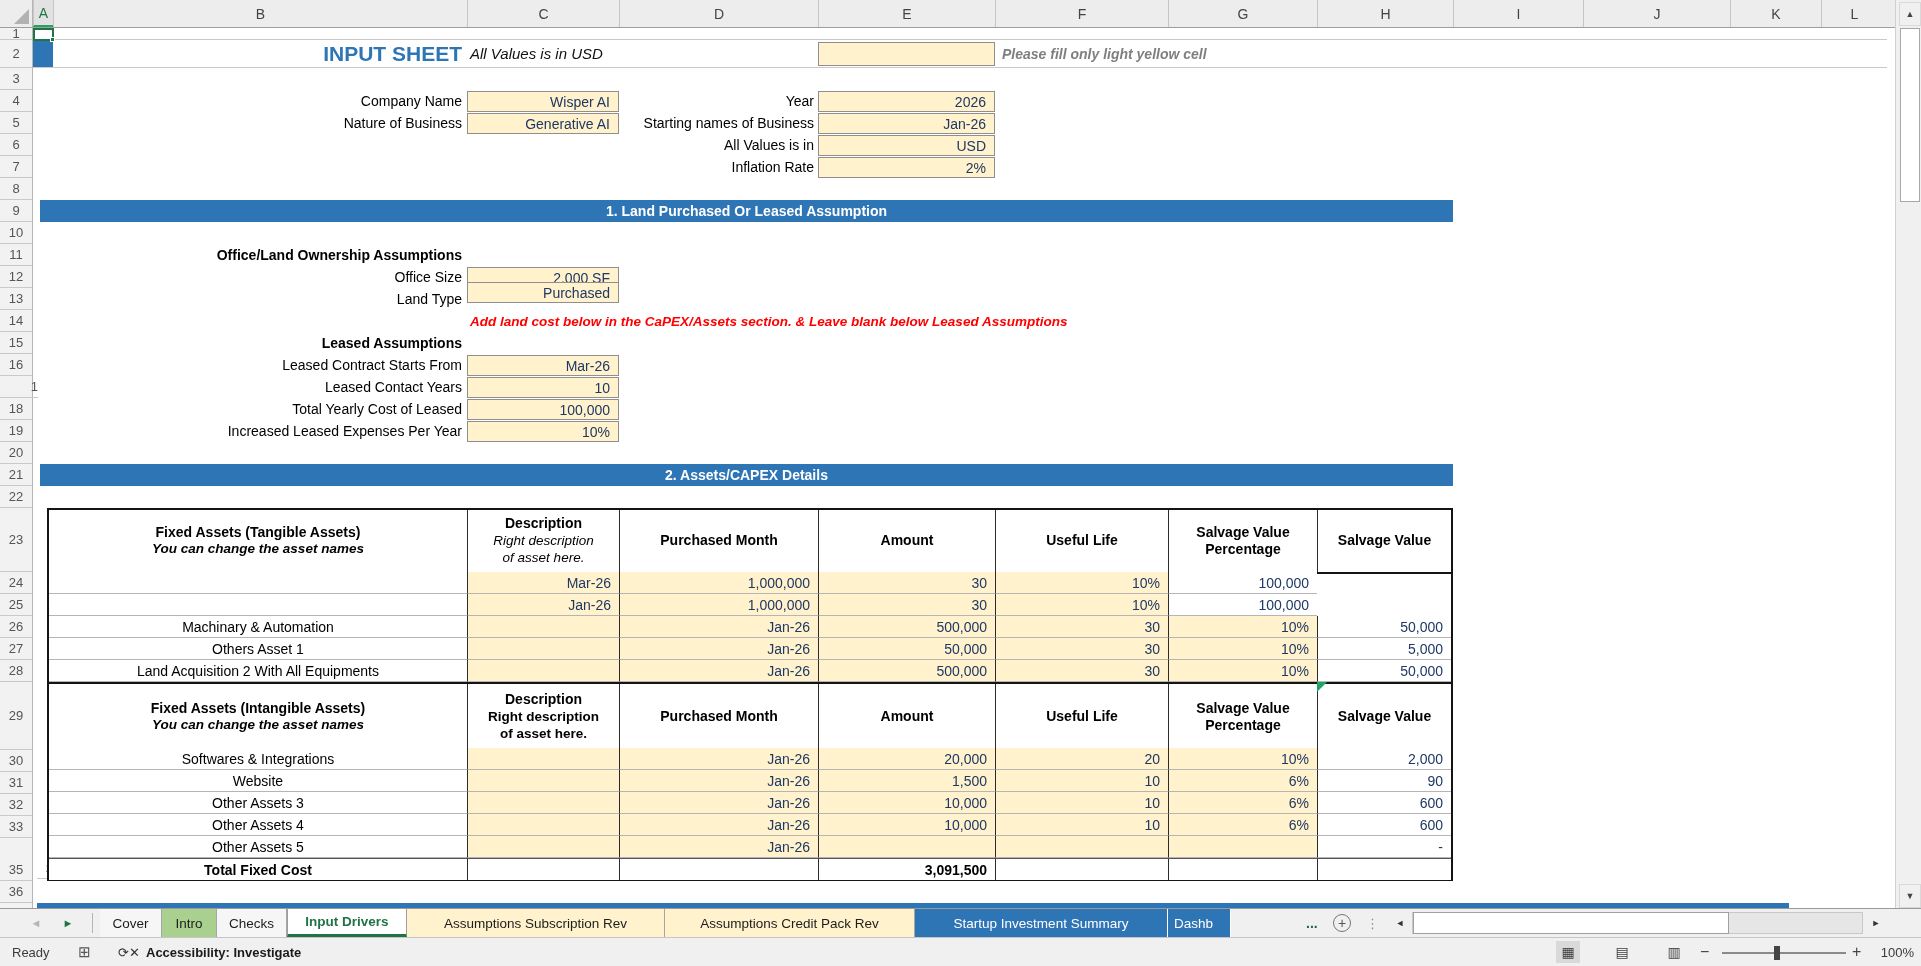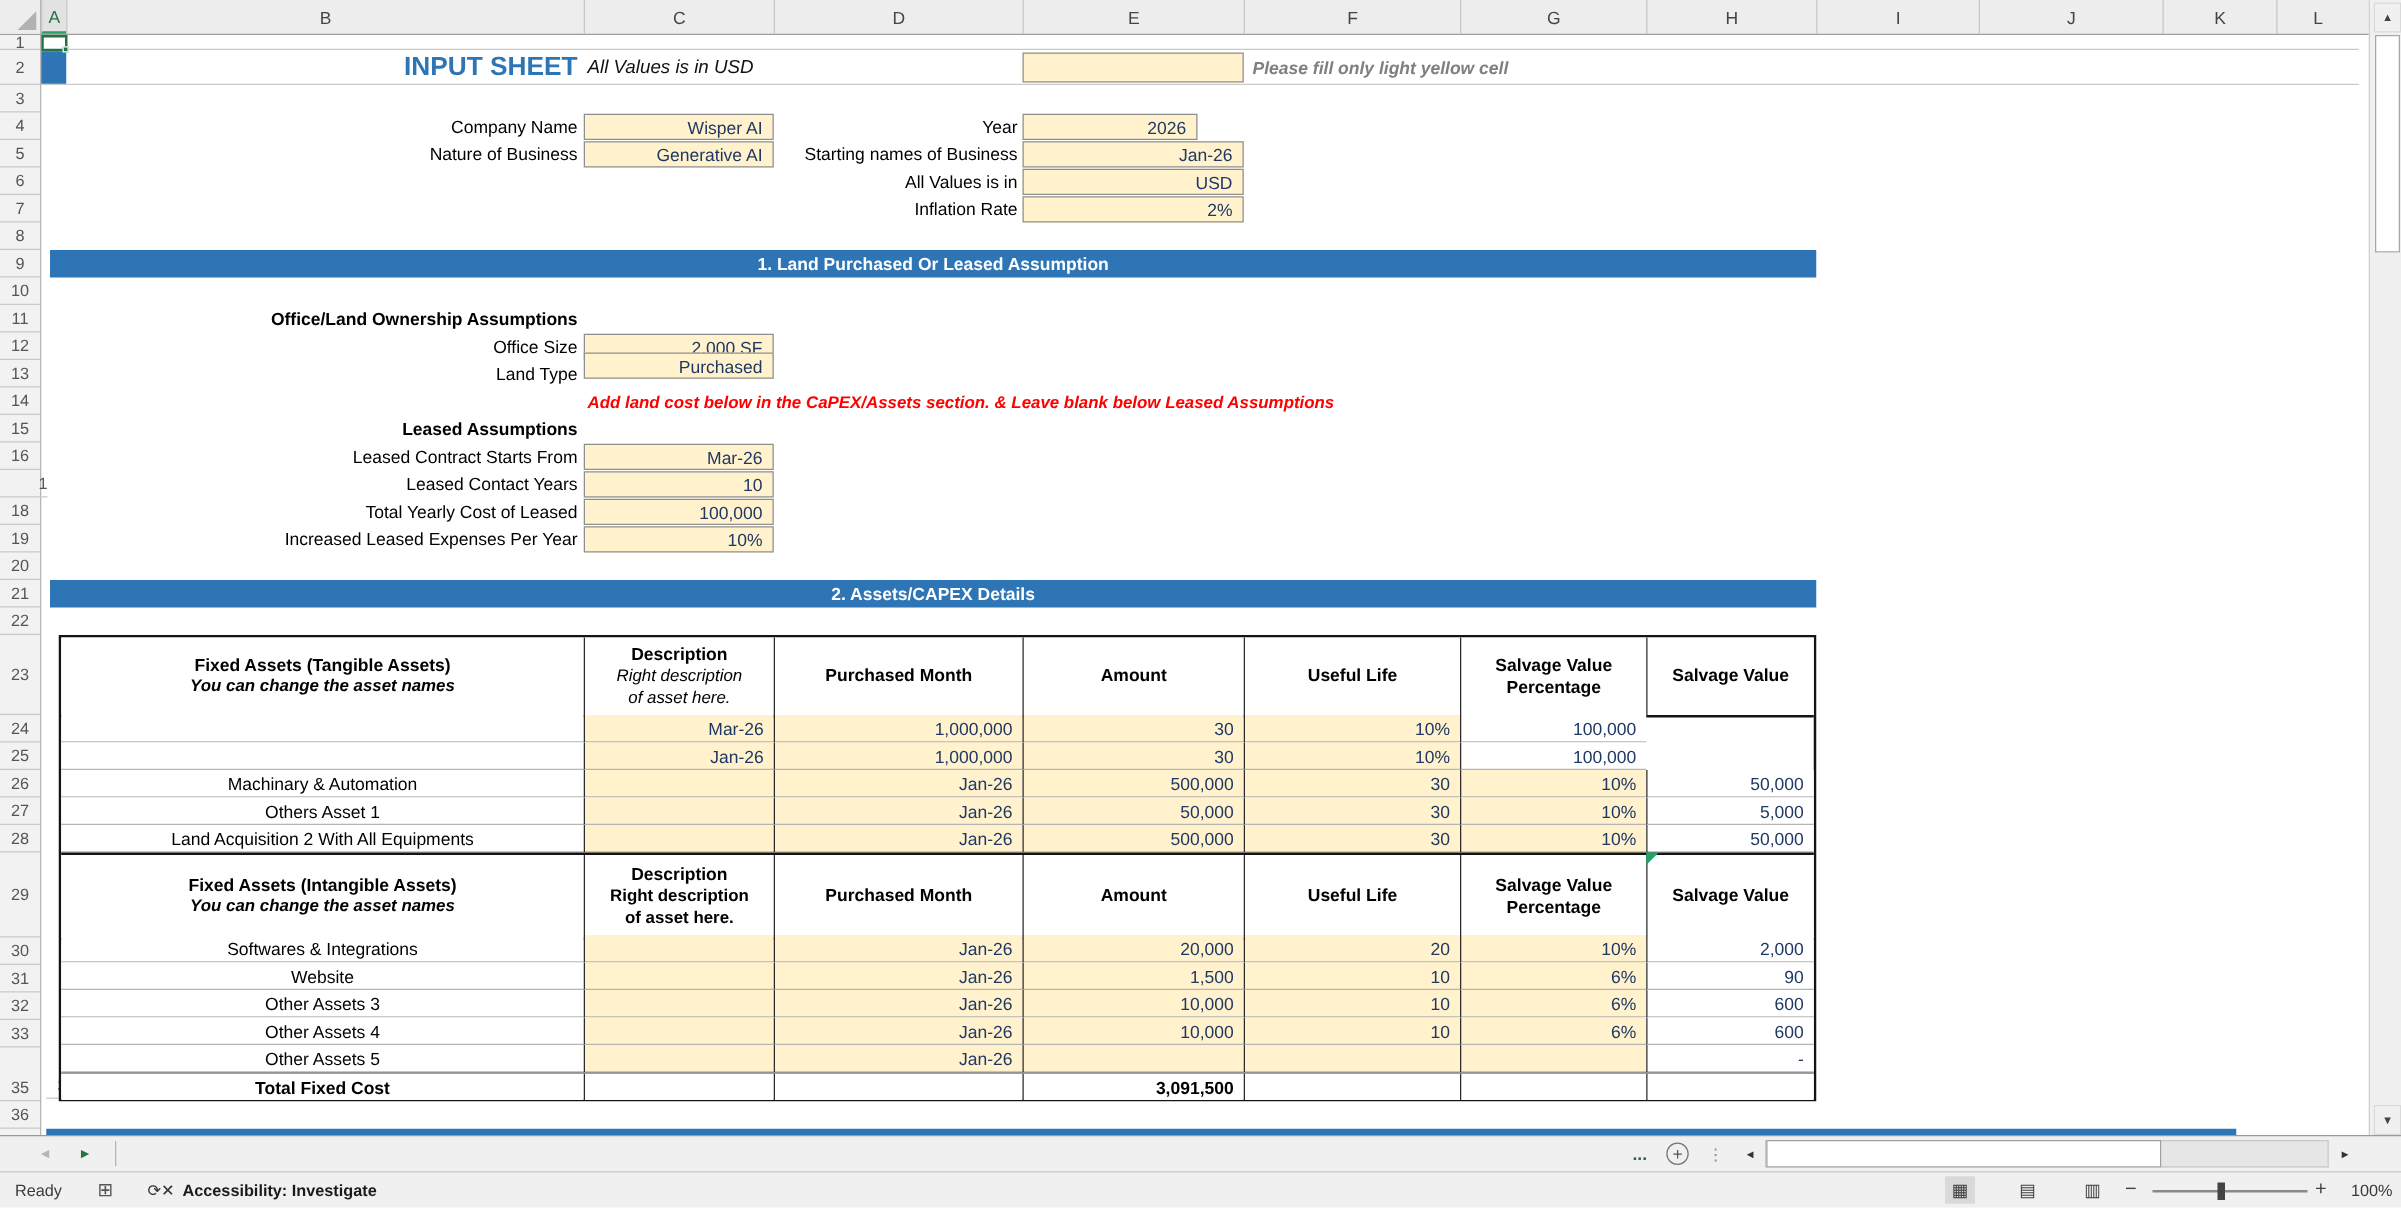--- a/index.html
+++ b/index.html
@@ -132,21 +132,21 @@
 <div class="abs" style="left:470px;top:40px;height:27px;display:flex;align-items:center;font-style:italic;font-size:15px;color:#111;">All Values is in USD</div>
 <div class="abs yellow-cell" style="left:818px;top:42px;width:177px;height:24px;"></div>
 <div class="abs" style="left:1002px;top:40px;height:27px;display:flex;align-items:center;font-style:italic;font-weight:bold;font-size:14px;color:#7F7F7F;">Please fill only light yellow cell</div>
 
 <div class="abs lbl" style="left:200px;top:90px;width:262px;height:22px;">Company Name</div>
 <div class="abs yellow-cell val" style="left:467px;top:91px;width:152px;height:21px;">Wisper AI</div>
 <div class="abs lbl" style="left:200px;top:112px;width:262px;height:22px;">Nature of Business</div>
 <div class="abs yellow-cell val" style="left:467px;top:113px;width:152px;height:21px;">Generative AI</div>
 
 <div class="abs lbl" style="left:560px;top:90px;width:254px;height:22px;">Year</div>
-<div class="abs yellow-cell val" style="left:818px;top:91px;width:140px;height:21px;">2026</div>
+<div class="abs yellow-cell val" style="left:818px;top:91px;width:177px;height:21px;">2026</div>
 <div class="abs lbl" style="left:560px;top:112px;width:254px;height:22px;">Starting names of Business</div>
 <div class="abs yellow-cell val" style="left:818px;top:113px;width:177px;height:21px;">Jan-26</div>
 <div class="abs lbl" style="left:560px;top:134px;width:254px;height:22px;">All Values is in</div>
 <div class="abs yellow-cell val" style="left:818px;top:135px;width:177px;height:21px;">USD</div>
 <div class="abs lbl" style="left:560px;top:156px;width:254px;height:22px;">Inflation Rate</div>
 <div class="abs yellow-cell val" style="left:818px;top:157px;width:177px;height:21px;">2%</div>
 
 <div class="abs banner" style="left:40px;top:200px;width:1413px;height:22px;">1. Land Purchased Or Leased Assumption</div>
 
 <div class="abs lbl lblb" style="left:100px;top:244px;width:362px;height:22px;">Office/Land Ownership Assumptions</div>
@@ -342,20 +342,30 @@
 </div>
 
 <div class="abs" id="tabbar">
   <div class="navarrow" style="left:24px;color:#b5b5b5;">
       <span>◄</span>
     </div>
   <div class="navarrow" style="left:56px;color:#217346;">
       <span>►</span>
     </div>
   <div class="abs" style="left:92px;top:4px;width:1px;height:20px;background:#b5b5b5;"></div>
+  <div id="tabs">
+    <div class="tab" style="width:62px;">Cover</div>
+    <div class="tab green" style="width:55px;">Intro</div>
+    <div class="tab" style="width:70px;">Checks</div>
+    <div class="tab active" style="width:120px;">Input Drivers</div>
+    <div class="tab yellow" style="width:258px;">Assumptions Subscription Rev</div>
+    <div class="tab yellow" style="width:250px;">Assumptions Credit Pack Rev</div>
+    <div class="tab blue" style="width:253px;">Startup Investment Summary</div>
+    <div class="tab blue" style="width:63px;justify-content:flex-start;padding-left:6px;">Dashb</div>
+  </div>
   <div class="abs" style="left:1306px;top:0;height:28px;display:flex;align-items:center;font-weight:bold;color:#1E6B3C;font-size:14px;">...</div>
   <div class="abs" style="left:1333px;top:5px;width:18px;height:18px;border:1px solid #767676;border-radius:50%;display:flex;align-items:center;justify-content:center;color:#555;font-size:14px;line-height:1;">
       <span>+</span>
     </div>
   <div class="abs" style="left:1366px;top:0;height:28px;display:flex;align-items:center;color:#8a8a8a;font-size:13px;">
       <span>⋮</span>
     </div>
 
   <div class="abs" style="left:1391px;top:3px;width:18px;height:22px;display:flex;align-items:center;justify-content:center;font-size:9px;color:#333;">
       <span>◄</span>

